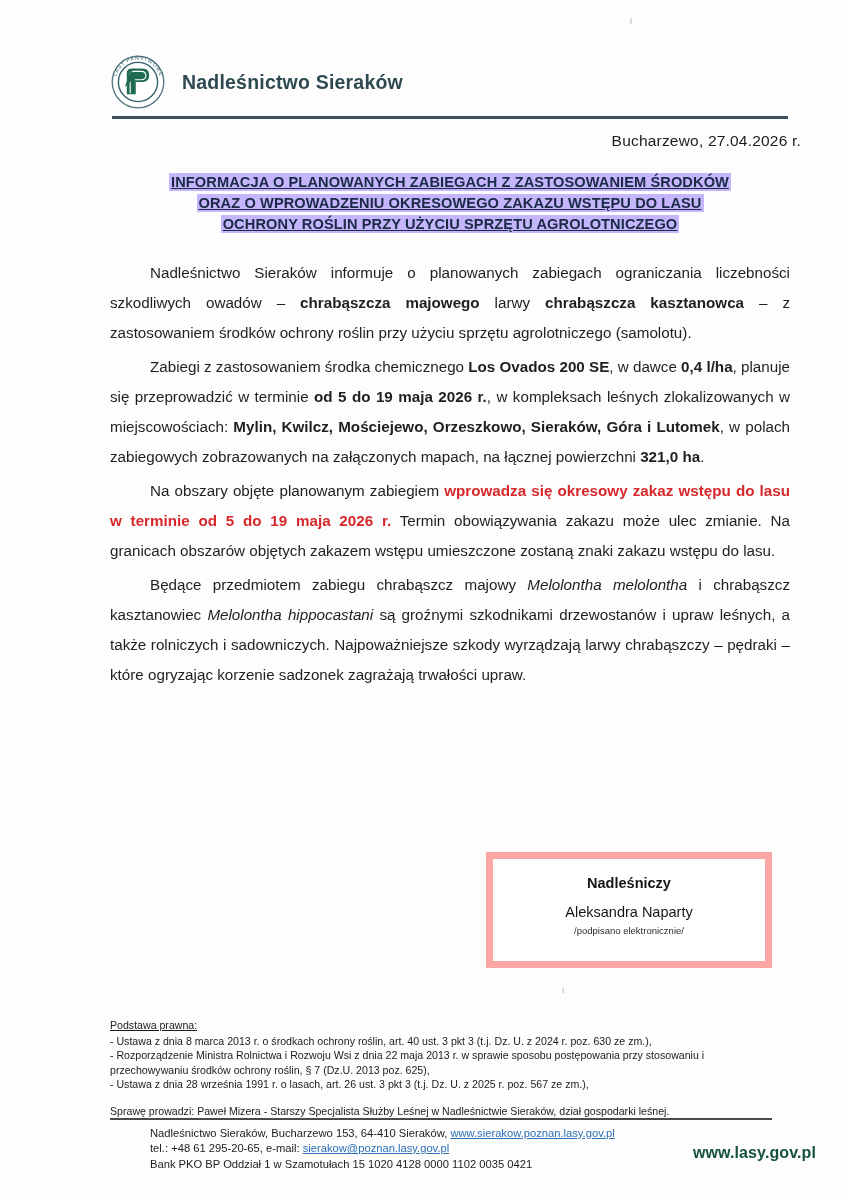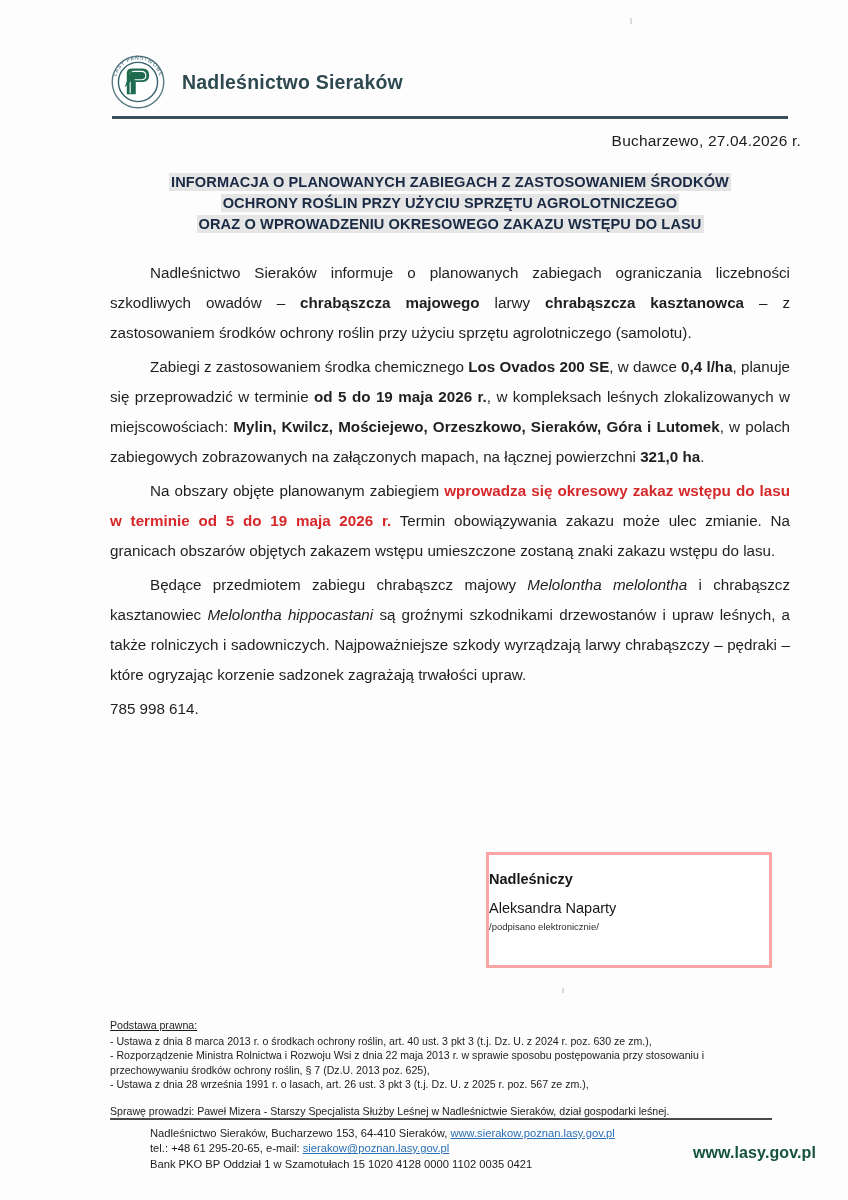--- a/index.html
+++ b/index.html
@@ -74,23 +74,24 @@
     font-size: 14.6px;
     font-weight: bold;
     line-height: 21px;
     color: #1a2a44;
     letter-spacing: 0.1px;
   }
   .title-block .ln {
     display: block;
   }
   .title-block .ln > span {
-    background: #e5e5e5;
+    background: #c4b5fd;
     padding: 1px 2px;
     box-decoration-break: clone;
+    text-decoration: underline;
     -webkit-box-decoration-break: clone;
   }
 
   
   .body-text {
     position: absolute;
     left: 110px;
     top: 258px;
     width: 680px;
     font-size: 15.2px;
@@ -106,22 +107,23 @@
   .body-text i { font-style: italic; }
   .red { color: #d6282b; font-weight: bold; }
 
   
   .signature-box {
     position: absolute;
     left: 486px;
     top: 852px;
     width: 286px;
     height: 116px;
-    border: 3px solid #fca5a5;
+    border: 7px solid #fca5a5;
     background: #ffffff;
+    text-align: center;
     box-sizing: border-box;
     padding-top: 14px;
   }
   .sig-title {
     font-size: 14.5px;
     font-weight: bold;
     line-height: 20px;
     color: #161616;
   }
   .sig-sub {
@@ -229,36 +231,35 @@
       </svg>
     </span>
     <span class="org-name">Nadleśnictwo Sieraków</span>
   </div>
   <div class="header-rule"></div>
 
   <div class="dateline">Bucharzewo,  27.04.2026 r.</div>
 
   <div class="title-block">
     <span class="ln"><span>INFORMACJA O PLANOWANYCH ZABIEGACH Z ZASTOSOWANIEM ŚRODKÓW</span></span>
+    <span class="ln"><span>ORAZ O WPROWADZENIU OKRESOWEGO ZAKAZU WSTĘPU DO LASU</span></span>
     <span class="ln"><span>OCHRONY ROŚLIN PRZY UŻYCIU SPRZĘTU AGROLOTNICZEGO</span></span>
-    <span class="ln"><span>ORAZ O WPROWADZENIU OKRESOWEGO ZAKAZU WSTĘPU DO LASU</span></span>
   </div>
 
   <div class="body-text">
 
     <p><span>Nadleśnictwo Sieraków informuje o planowanych zabiegach ograniczania liczebności szkodliwych owadów – </span><b>chrabąszcza majowego</b><span> larwy </span><b>chrabąszcza kasztanowca</b><span> – z zastosowaniem środków ochrony roślin przy użyciu sprzętu agrolotniczego (samolotu).</span></p>
 
     <p><span>Zabiegi z zastosowaniem środka chemicznego </span><b>Los Ovados 200 SE</b><span>, w dawce </span><b>0,4 l/ha</b><span>, planuje się przeprowadzić w terminie </span><b>od 5 do 19 maja 2026 r.</b><span>, w kompleksach leśnych zlokalizowanych w miejscowościach: </span><b>Mylin, Kwilcz, Mościejewo, Orzeszkowo, Sieraków, Góra i Lutomek</b><span>, w polach zabiegowych zobrazowanych na załączonych mapach, na łącznej powierzchni </span><b>321,0 ha</b><span>.</span></p>
 
     <p><span>Na obszary objęte planowanym zabiegiem </span><span class="red">wprowadza się okresowy zakaz wstępu do lasu w terminie od 5 do 19 maja 2026 r.</span><span> Termin obowiązywania zakazu może ulec zmianie. Na granicach obszarów objętych zakazem wstępu umieszczone zostaną znaki zakazu wstępu do lasu.</span></p>
 
     <p><span>Będące przedmiotem zabiegu chrabąszcz majowy </span><i>Melolontha melolontha</i><span> i chrabąszcz kasztanowiec </span><i>Melolontha hippocastani</i><span> są groźnymi szkodnikami drzewostanów i upraw leśnych, a także rolniczych i sadowniczych. Najpoważniejsze szkody wyrządzają larwy chrabąszczy – pędraki – które ogryzając korzenie sadzonek zagrażają trwałości upraw.</span></p>
 
 
-    <p style="text-indent:0"><span>785 998 614.</span></p>
 
   </div>
 
   <div class="signature-box">
     <div class="sig-title">Nadleśniczy</div>
     <div class="sig-name">Aleksandra Naparty</div>
     <div class="sig-note">/podpisano elektronicznie/</div>
   </div>
 
   <div class="speck" style="left:562px; top:988px;"></div>

